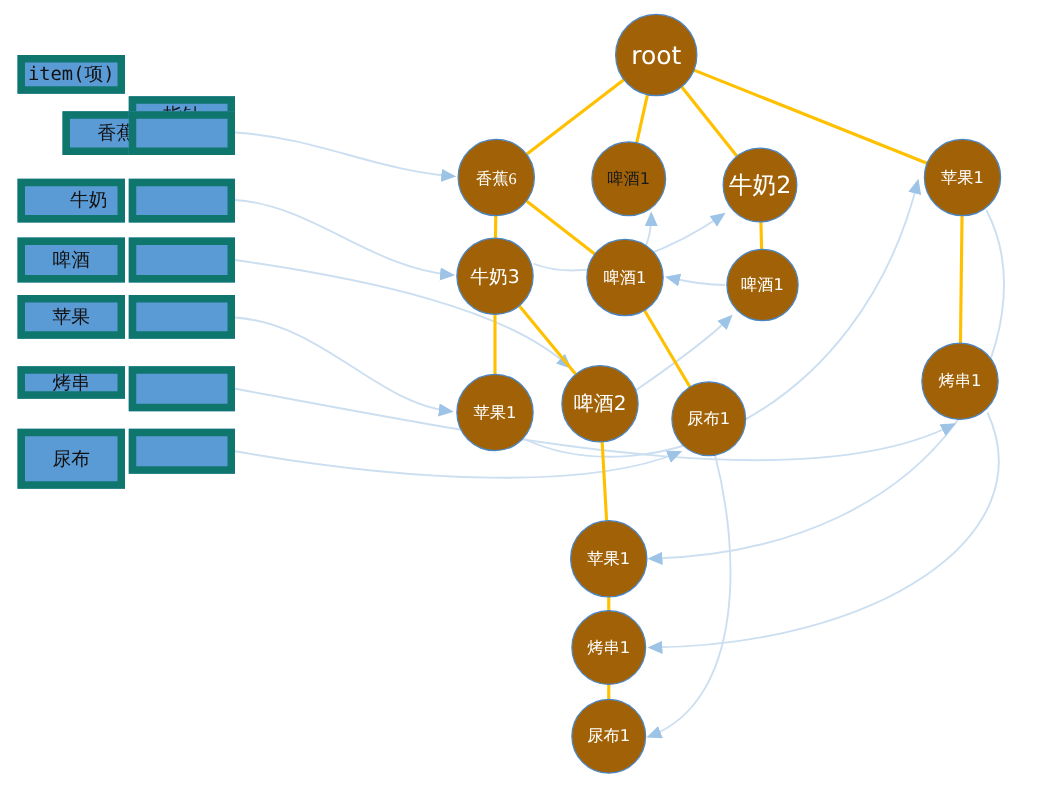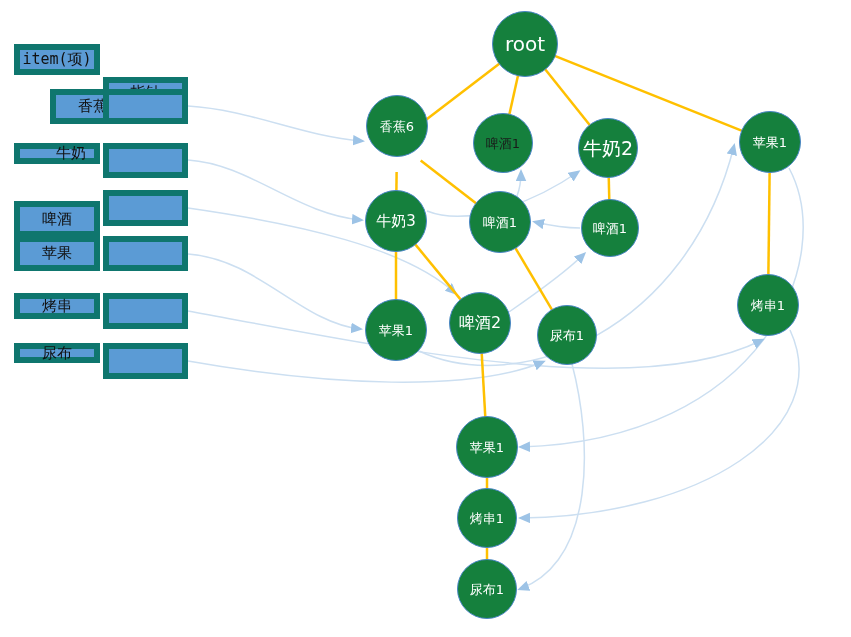--- a/index.html
+++ b/index.html
@@ -15,21 +15,21 @@
     position:absolute;
     background:#5B9BD5;
     border:6px solid #0f766e;
     box-sizing:border-box;
     display:flex;align-items:center;justify-content:center;
     color:#111;font-size:15px;
   }
   .tbl-cell.header-item{font-family:"DejaVu Sans Mono",monospace;}
   .node{
     position:absolute;
-    background:#15803d;
+    background:#a16207;
     border:1.5px solid #4A86C5;
     border-radius:50%;
     box-sizing:border-box;
     display:flex;align-items:center;justify-content:center;
     line-height:1;
   }
 </style>
 </head>
 <body>
 
@@ -67,34 +67,34 @@
       <line x1="515.3003309597248" y1="247.80503579774475" x2="552.2096800722661" y2="310.05513206218006" stroke="#FFC000" stroke-width="2.5"></line>
       <line x1="481.6908563326798" y1="352.95231217889926" x2="485.3091436673202" y2="417.04768782110074" stroke="#FFC000" stroke-width="2.5"></line>
       <line x1="487" y1="477" x2="487" y2="489" stroke="#FFC000" stroke-width="2.5"></line>
       <line x1="487" y1="547" x2="487" y2="560" stroke="#FFC000" stroke-width="2.5"></line>
     </svg>
   <div id="table-layer">
       <div class="tbl-cell header-item" style="left: 14px; width: 86px; top: 44px; height: 31px;">item(项)</div>
       <div class="tbl-cell" style="left: 103px; width: 85px; top: 44px; height: 31px; margin-top: 33px;">指针</div>
       <div class="tbl-cell" style="left: 14px; width: 86px; top: 89px; height: 35px; margin-left: 36px;">香蕉</div>
       <div class="tbl-cell" style="left: 103px; width: 85px; top: 89px; height: 35px;"></div>
-      <div class="tbl-cell" style="left: 14px; width: 86px; top: 143px; height: 21px; padding-left: 28px;">牛奶</div>
+      <div class="tbl-cell" style="left: 14px; width: 86px; top: 143px; height: 35px; padding-left: 28px;">牛奶</div>
       <div class="tbl-cell" style="left: 103px; width: 85px; top: 143px; height: 35px;"></div>
-      <div class="tbl-cell" style="left: 14px; width: 86px; top: 190px; height: 36px; margin-top: 11px;">啤酒</div>
+      <div class="tbl-cell" style="left: 14px; width: 86px; top: 190px; height: 36px;">啤酒</div>
       <div class="tbl-cell" style="left: 103px; width: 85px; top: 190px; height: 36px;"></div>
       <div class="tbl-cell" style="left: 14px; width: 86px; top: 236px; height: 35px; text-align: right;">苹果</div>
       <div class="tbl-cell" style="left: 103px; width: 85px; top: 236px; height: 35px;"></div>
       <div class="tbl-cell" style="left: 14px; width: 86px; top: 293px; height: 26px;">烤串</div>
       <div class="tbl-cell" style="left: 103px; width: 85px; top: 293px; height: 36px;"></div>
-      <div class="tbl-cell" style="left: 14px; width: 86px; top: 343px; height: 20px;">尿布</div>
+      <div class="tbl-cell" style="left: 14px; width: 86px; top: 343px; height: 48px;">尿布</div>
       <div class="tbl-cell" style="left: 103px; width: 85px; top: 343px; height: 36px;"></div>
     </div>
   <div id="node-layer">
       <div class="node" style="left: 492px; top: 11px; width: 66px; height: 66px; color: rgb(255, 255, 255); font-size: 20px;">root</div>
-      <div class="node" style="left: 366px; top: 95px; width: 62px; height: 62px; color: rgb(255, 255, 255); font-size: 13px;">香蕉6</div>
+      <div class="node" style="left: 366px; top: 111px; width: 62px; height: 62px; color: rgb(255, 255, 255); font-size: 13px; font-family: Liberation Serif, serif;">香蕉6</div>
       <div class="node" style="left: 473px; top: 113px; width: 60px; height: 60px; color: rgb(26, 26, 26); font-size: 13px;">啤酒1</div>
       <div class="node" style="left: 578px; top: 118px; width: 60px; height: 60px; color: rgb(255, 255, 255); font-size: 19px;">牛奶2</div>
       <div class="node" style="left: 739px; top: 111px; width: 62px; height: 62px; color: rgb(255, 255, 255); font-size: 13px;">苹果1</div>
       <div class="node" style="left: 365px; top: 190px; width: 62px; height: 62px; color: rgb(255, 255, 255); font-size: 15px;">牛奶3</div>
       <div class="node" style="left: 469px; top: 191px; width: 62px; height: 62px; color: rgb(255, 255, 255); font-size: 13px;">啤酒1</div>
       <div class="node" style="left: 581px; top: 199px; width: 58px; height: 58px; color: rgb(255, 255, 255); font-size: 13px;">啤酒1</div>
       <div class="node" style="left: 365px; top: 299px; width: 62px; height: 62px; color: rgb(255, 255, 255); font-size: 13px;">苹果1</div>
       <div class="node" style="left: 449px; top: 292px; width: 62px; height: 62px; color: rgb(255, 255, 255); font-size: 16px;">啤酒2</div>
       <div class="node" style="left: 537px; top: 305px; width: 60px; height: 60px; color: rgb(255, 255, 255); font-size: 13px;">尿布1</div>
       <div class="node" style="left: 737px; top: 274px; width: 62px; height: 62px; color: rgb(255, 255, 255); font-size: 13px;">烤串1</div>

